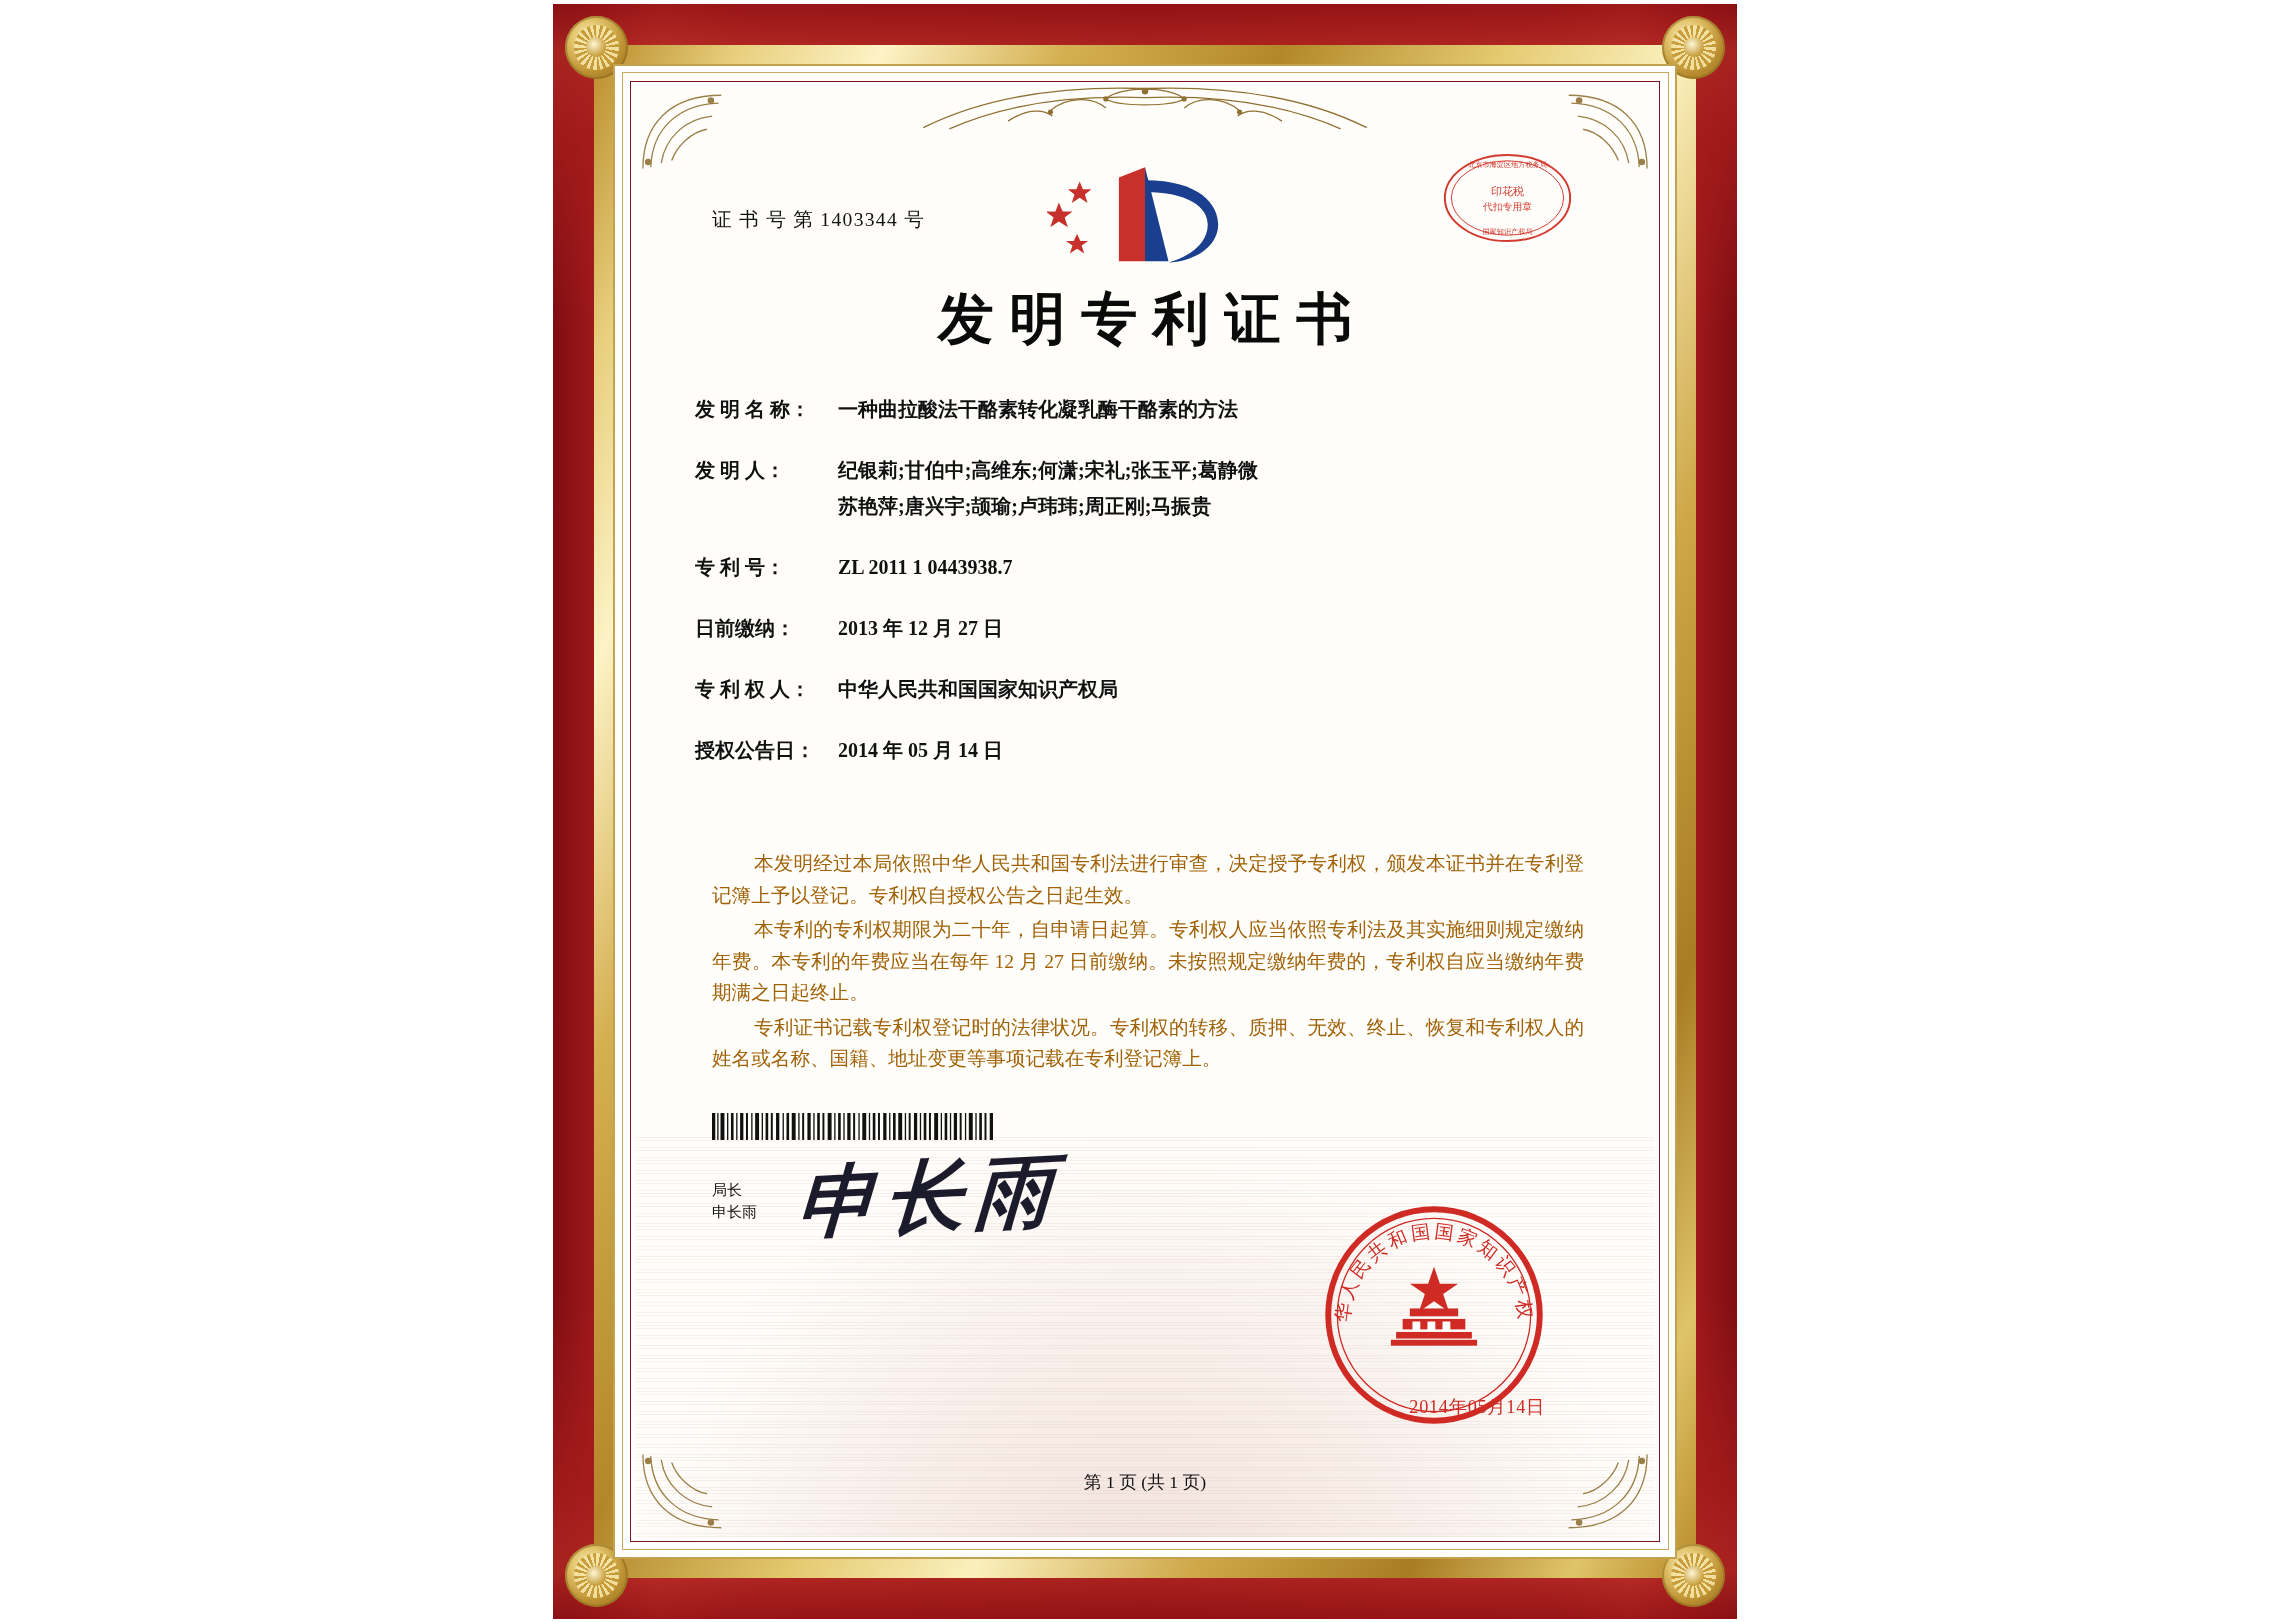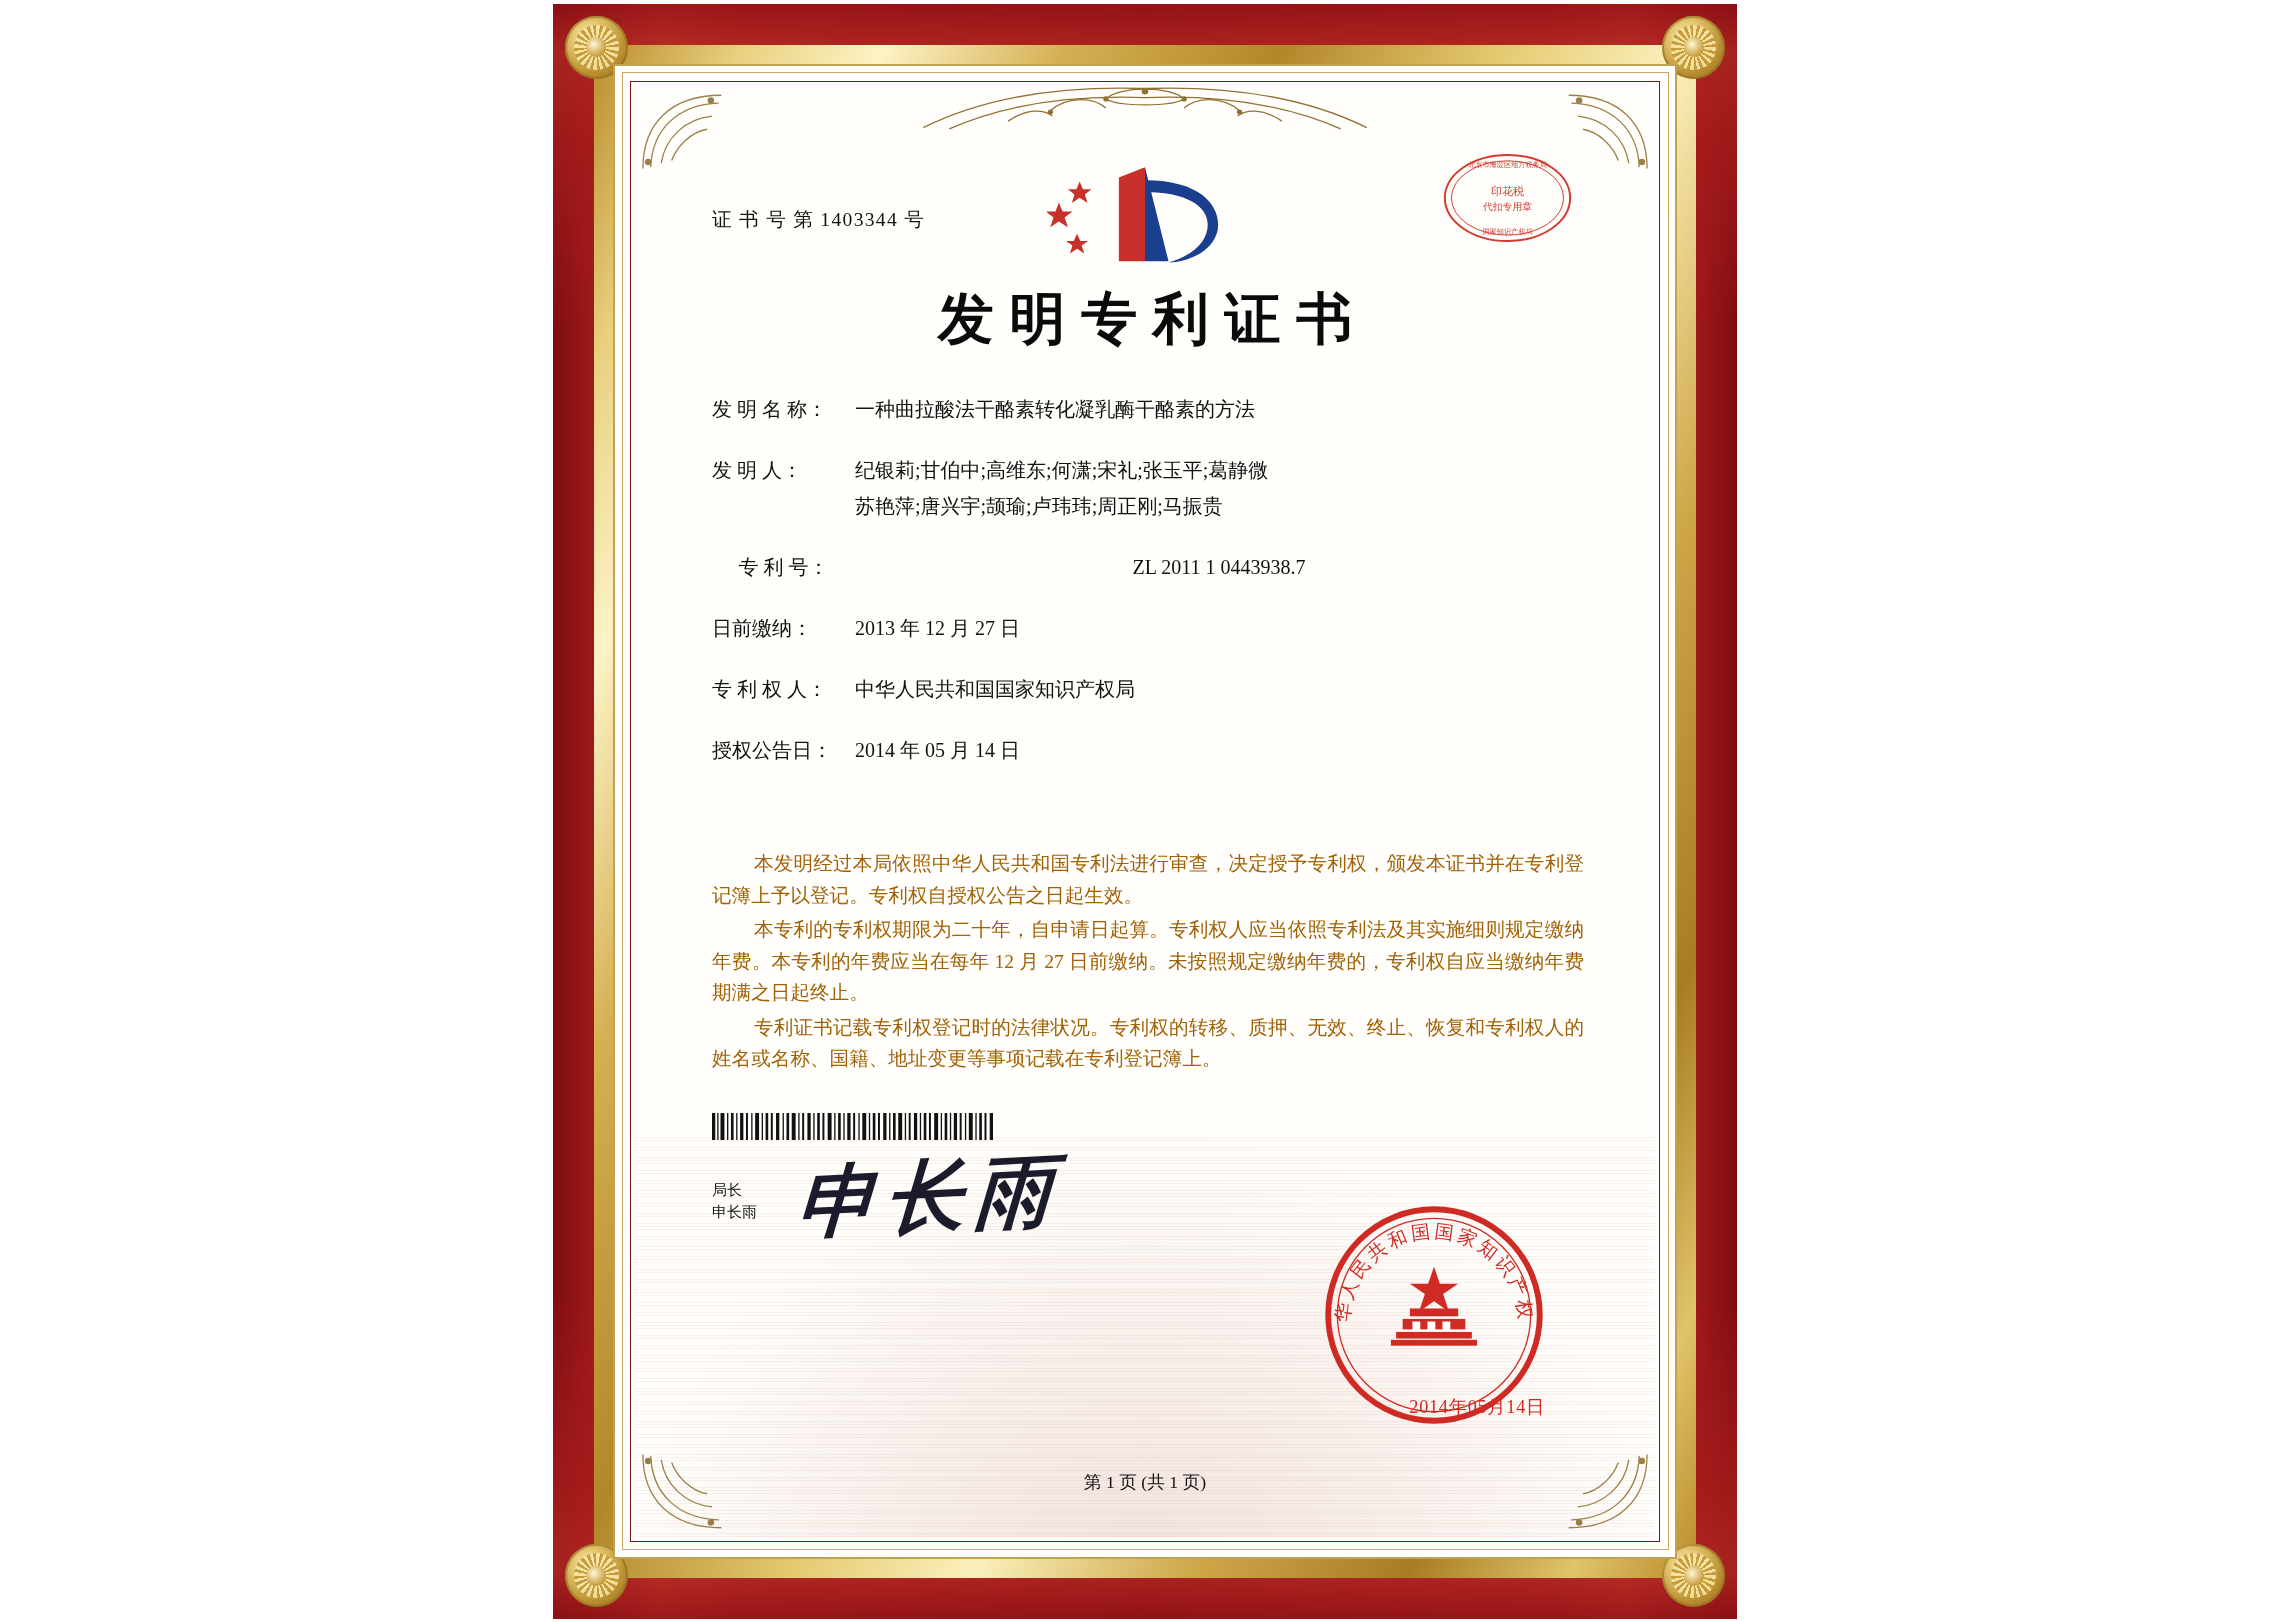--- a/index.html
+++ b/index.html
@@ -195,23 +195,24 @@
     font-size: 56px;
     font-weight: bold;
     letter-spacing: 15.7px;
     text-indent: 15.7px;
     color: #0a0a0a;
     font-family: "DejaVu Serif", "Liberation Serif", serif;
   }
 
   .fields {
     position: absolute;
-    left: 77px;
+    left: 60px;
     right: 72px;
     top: 308px;
+    font-weight: bold;
   }
   .field-row {
     display: flex;
     align-items: flex-start;
     margin-bottom: 31px;
     font-size: 20px;
     color: #111;
     line-height: 1.5;
   }
   .field-label {
@@ -221,21 +222,21 @@
     letter-spacing: 0px;
   }
   .field-value {
     flex: 1;
   }
   .field-value .line2 {
     display: block;
     margin-top: 5.9px;
   }
 
-  .row-patentno { margin-top: 21px; text-align: center; }
+  .row-patentno { margin-top: 21px; }
 
   .body-text {
     position: absolute;
     left: 77px;
     right: 71px;
     top: 762px;
     font-size: 19.6px;
     line-height: 1.62;
     color: #a16207;
     text-align: justify;

